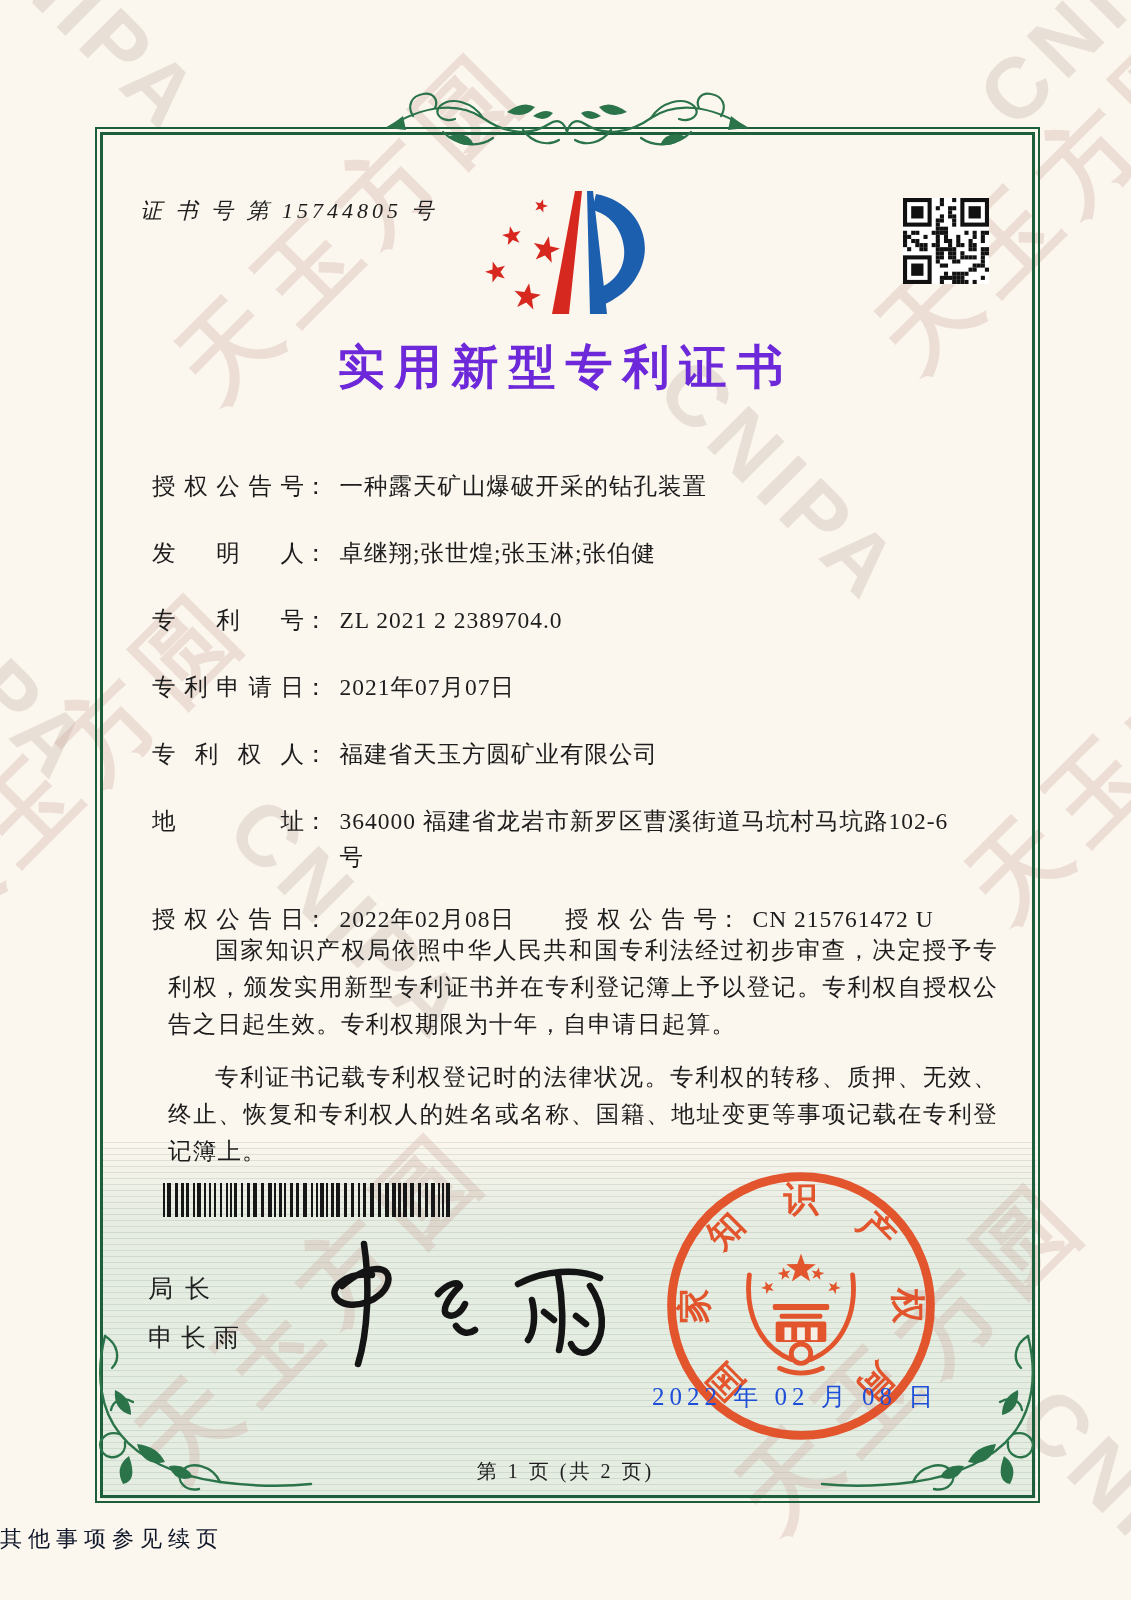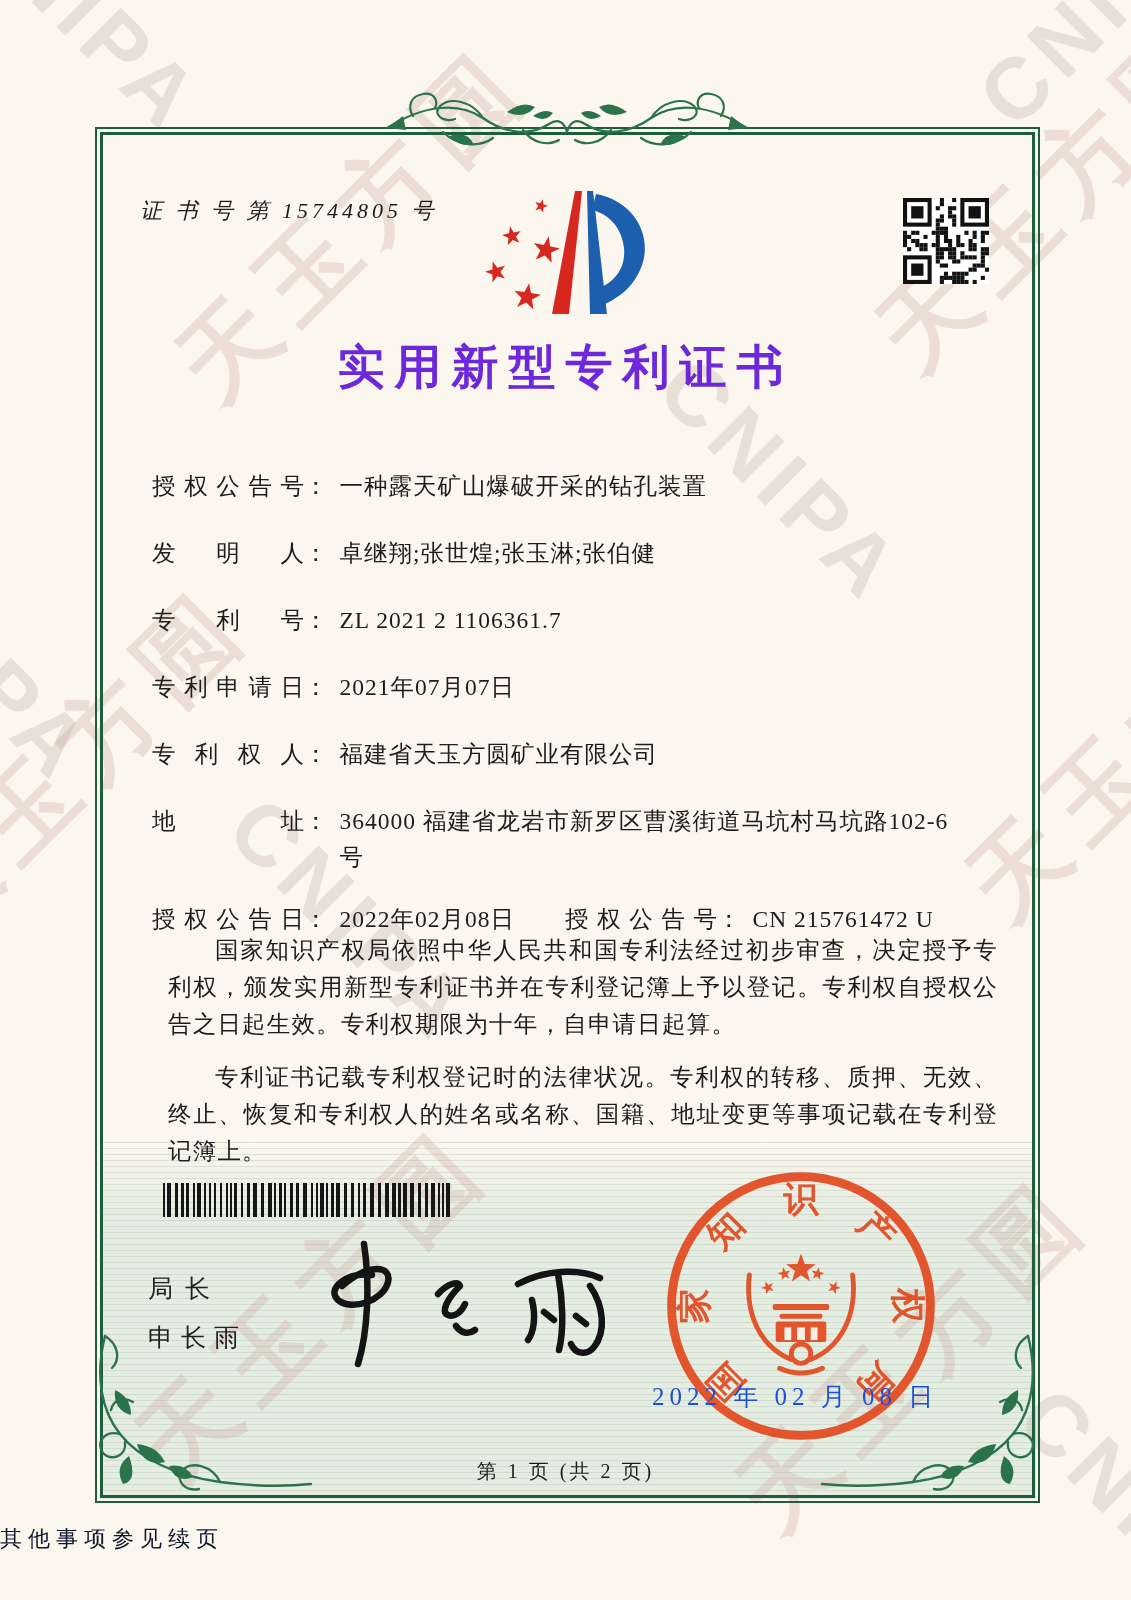--- a/index.html
+++ b/index.html
@@ -320,21 +320,21 @@
     <span class="fvalue">一种露天矿山爆破开采的钻孔装置</span>
   </div>
   <div class="frow">
     <span class="flabel">发明人</span>
       <span class="fcolon">：</span>
     <span class="fvalue">卓继翔;张世煌;张玉淋;张伯健</span>
   </div>
   <div class="frow">
     <span class="flabel">专利号</span>
       <span class="fcolon">：</span>
-    <span class="fvalue">ZL 2021 2 1106361.7</span>
+    <span class="fvalue">ZL 2021 2 2389704.0</span>
   </div>
   <div class="frow">
     <span class="flabel">专利申请日</span>
       <span class="fcolon">：</span>
     <span class="fvalue">2021年07月07日</span>
   </div>
   <div class="frow">
     <span class="flabel">专利权人</span>
       <span class="fcolon">：</span>
     <span class="fvalue">福建省天玉方圆矿业有限公司</span>

